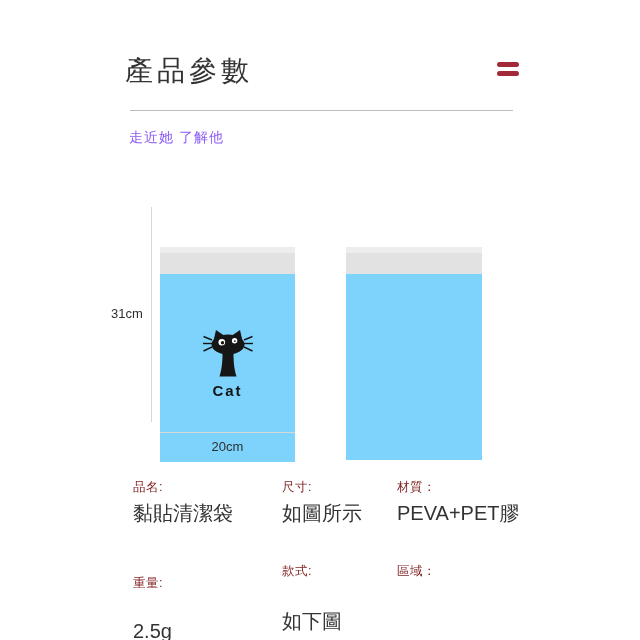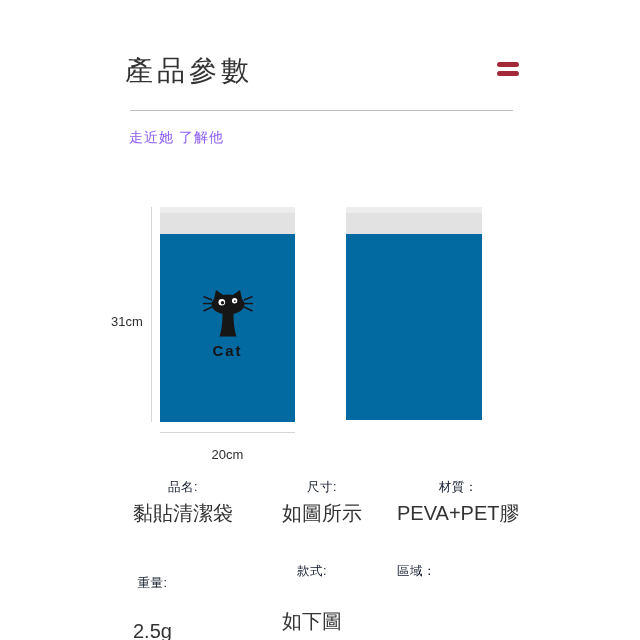--- a/index.html
+++ b/index.html
@@ -20,45 +20,45 @@
   }
   .subtitle{
     position:absolute;left:129px;top:129px;
     font-size:14px;color:#8b5cf6;letter-spacing:1px;
   }
   .equals-icon{position:absolute;left:497px;top:62px;width:22px;}
   .equals-icon .bar{height:5px;border-radius:2.5px;background:#a42938;}
   .equals-icon .bar + .bar{margin-top:3.5px;}
 
   
-  .bag{position:absolute;background:#0369a1;}
+  .bag{position:absolute;background:#7dd3fc;margin-top:40px;}
   .bag .flap{
     position:absolute;top:0;left:0;right:0;height:27px;
     background:linear-gradient(#ededed 0px,#ededed 6px,#e2e2e2 6px,#e2e2e2 100%);
   }
   .bag-left{left:160px;top:207px;width:135px;height:215px;}
   .bag-right{left:346px;top:207px;width:136px;height:213px;}
 
   .dim-line-v{position:absolute;left:151px;top:207px;width:1px;height:215px;background:#d7d7d7;}
   .dim-line-h{position:absolute;left:160px;top:432px;width:135px;height:1px;background:#d7d7d7;}
-  .dim-label{position:absolute;font-size:13px;font-weight:500;color:#2e2e2e;margin-top:8px;}
+  .dim-label{position:absolute;font-size:13px;font-weight:500;color:#2e2e2e;}
   .dim-label-h{left:106px;top:306px;width:42px;text-align:center;}
   .dim-label-w{left:160px;top:439px;width:135px;text-align:center;}
 
   .cat-figure{
     position:absolute;left:50%;top:80px;transform:translateX(-50%);
     text-align:center;width:60px;
   }
   .cat-print{
     font-size:15px;font-weight:700;color:#141414;letter-spacing:2px;margin-top:0px;
   }
 
   
   .spec{position:absolute;white-space:nowrap;}
-  .spec .spec-label{font-size:12.5px;color:#0f172a;letter-spacing:0.5px;text-align:center;}
+  .spec .spec-label{font-size:12.5px;color:#7f1d1d;letter-spacing:0.5px;}
   .spec .spec-value{font-size:20px;color:#333;margin-top:4px;}
   .r1c1{left:133px;top:479px;}
   .r1c2{left:282px;top:479px;}
   .r1c3{left:397px;top:479px;}
   .r2c1{left:133px;top:575px;}
   .r2c2{left:282px;top:563px;}
   .r2c3{left:397px;top:563px;}
   .r2c1 .spec-value,.r2c2 .spec-value{margin-top:28px;text-align:right;}
   .r2c3 .spec-value{margin-top:5px;font-size:19px;line-height:1.22;}
 </style>

